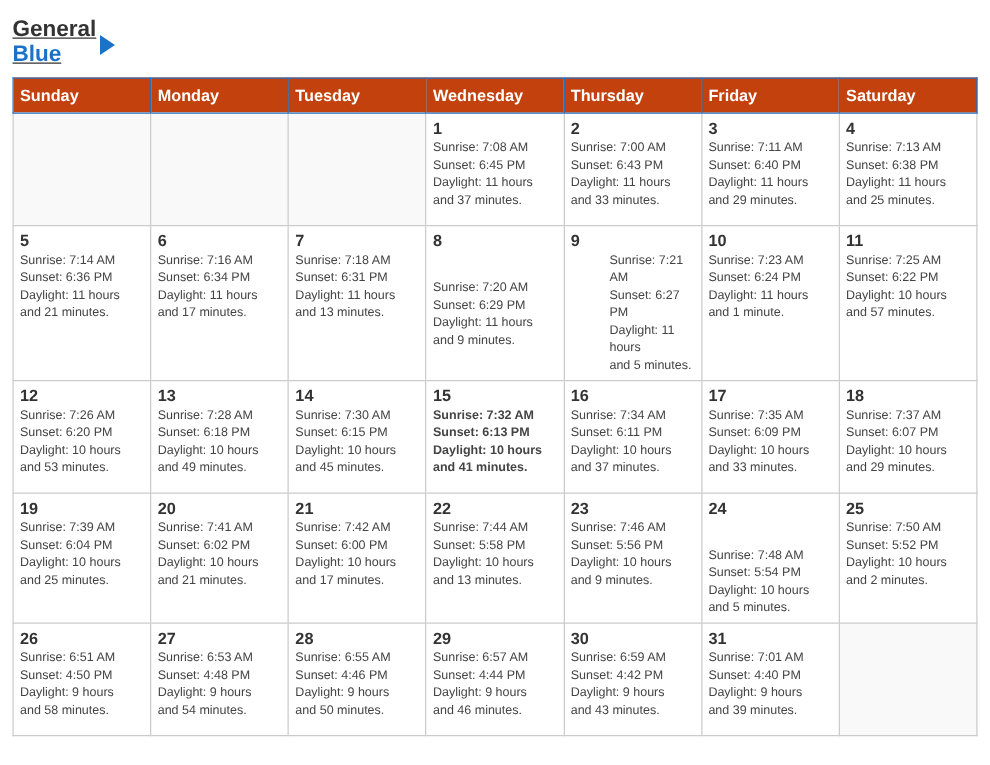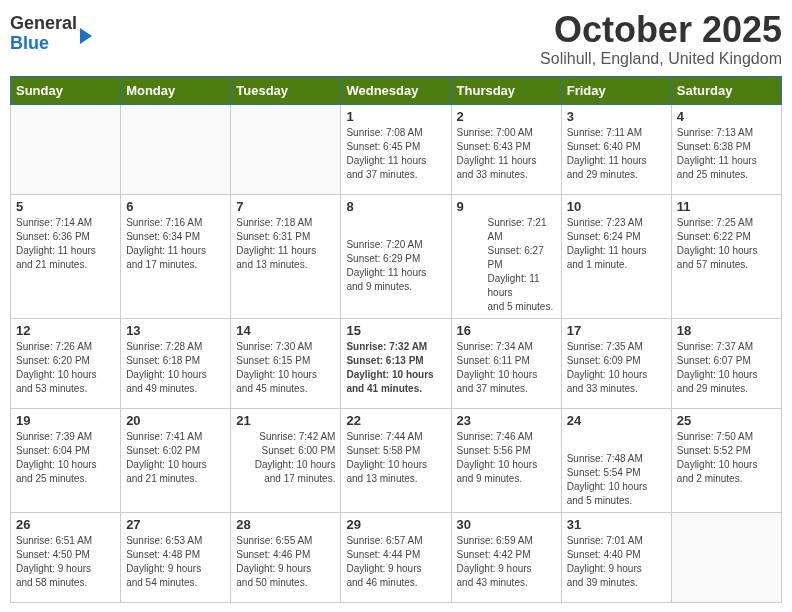--- a/index.html
+++ b/index.html
@@ -21,20 +21,21 @@
       align-items: center;
       margin-top: 4px;
     }
     .logo-text {
       display: flex;
       flex-direction: column;
       font-size: 18px;
       font-weight: bold;
       color: #333;
       line-height: 1.1;
+      text-decoration: underline;
     }
     .logo-text .general { color: #333; }
     .logo-text .blue { color: #1a73c8; }
     .logo-arrow {
       width: 0; height: 0;
       border-left: 12px solid #1a73c8;
       border-top: 8px solid transparent;
       border-bottom: 8px solid transparent;
       margin-left: 3px;
       margin-top: 4px;
@@ -51,21 +52,21 @@
     .location-title {
       font-size: 16px;
       color: #555;
     }
     .calendar-table {
       width: 100%;
       border-collapse: collapse;
       table-layout: fixed;
     }
     .calendar-table th {
-      background-color: #4d7c0f;
+      background-color: #c2410c;
       color: #fff;
       text-align: left;
       padding: 6px 5px;
       font-size: 13px;
       border: 1px solid #2a6ebb;
     }
     .calendar-table td {
       border: 1px solid #ccc;
       vertical-align: top;
       padding: 4px 5px;
@@ -94,24 +95,20 @@
 </head>
 <body>
 
 <div class="header-section">
   <div class="logo">
     <div class="logo-text">
       <span class="general">General</span>
       <span class="blue">Blue</span>
     </div>
     <div class="logo-arrow"></div>
-  </div>
-  <div class="title-section">
-    <div class="month-title">October 2025</div>
-    <div class="location-title">Solihull, England, United Kingdom</div>
   </div>
 </div>
 
 <table class="calendar-table">
   <thead>
     <tr>
     <th>Sunday</th>
         <th>Monday</th>
         <th>Tuesday</th>
         <th>Wednesday</th>
@@ -266,21 +263,21 @@
         </td>
         <td>
           <div class="day-number">20</div>
           <div class="day-info" style="white-space: pre-line;">Sunrise: 7:41 AM
 Sunset: 6:02 PM
 Daylight: 10 hours
 and 21 minutes.</div>
         </td>
         <td>
           <div class="day-number">21</div>
-          <div class="day-info" style="white-space: pre-line; text-align: right;">Sunrise: 7:42 AM
+          <div class="day-info" style="white-space: pre-line;">Sunrise: 7:42 AM
 Sunset: 6:00 PM
 Daylight: 10 hours
 and 17 minutes.</div>
         </td>
         <td>
           <div class="day-number">22</div>
           <div class="day-info" style="white-space: pre-line;">Sunrise: 7:44 AM
 Sunset: 5:58 PM
 Daylight: 10 hours
 and 13 minutes.</div>

